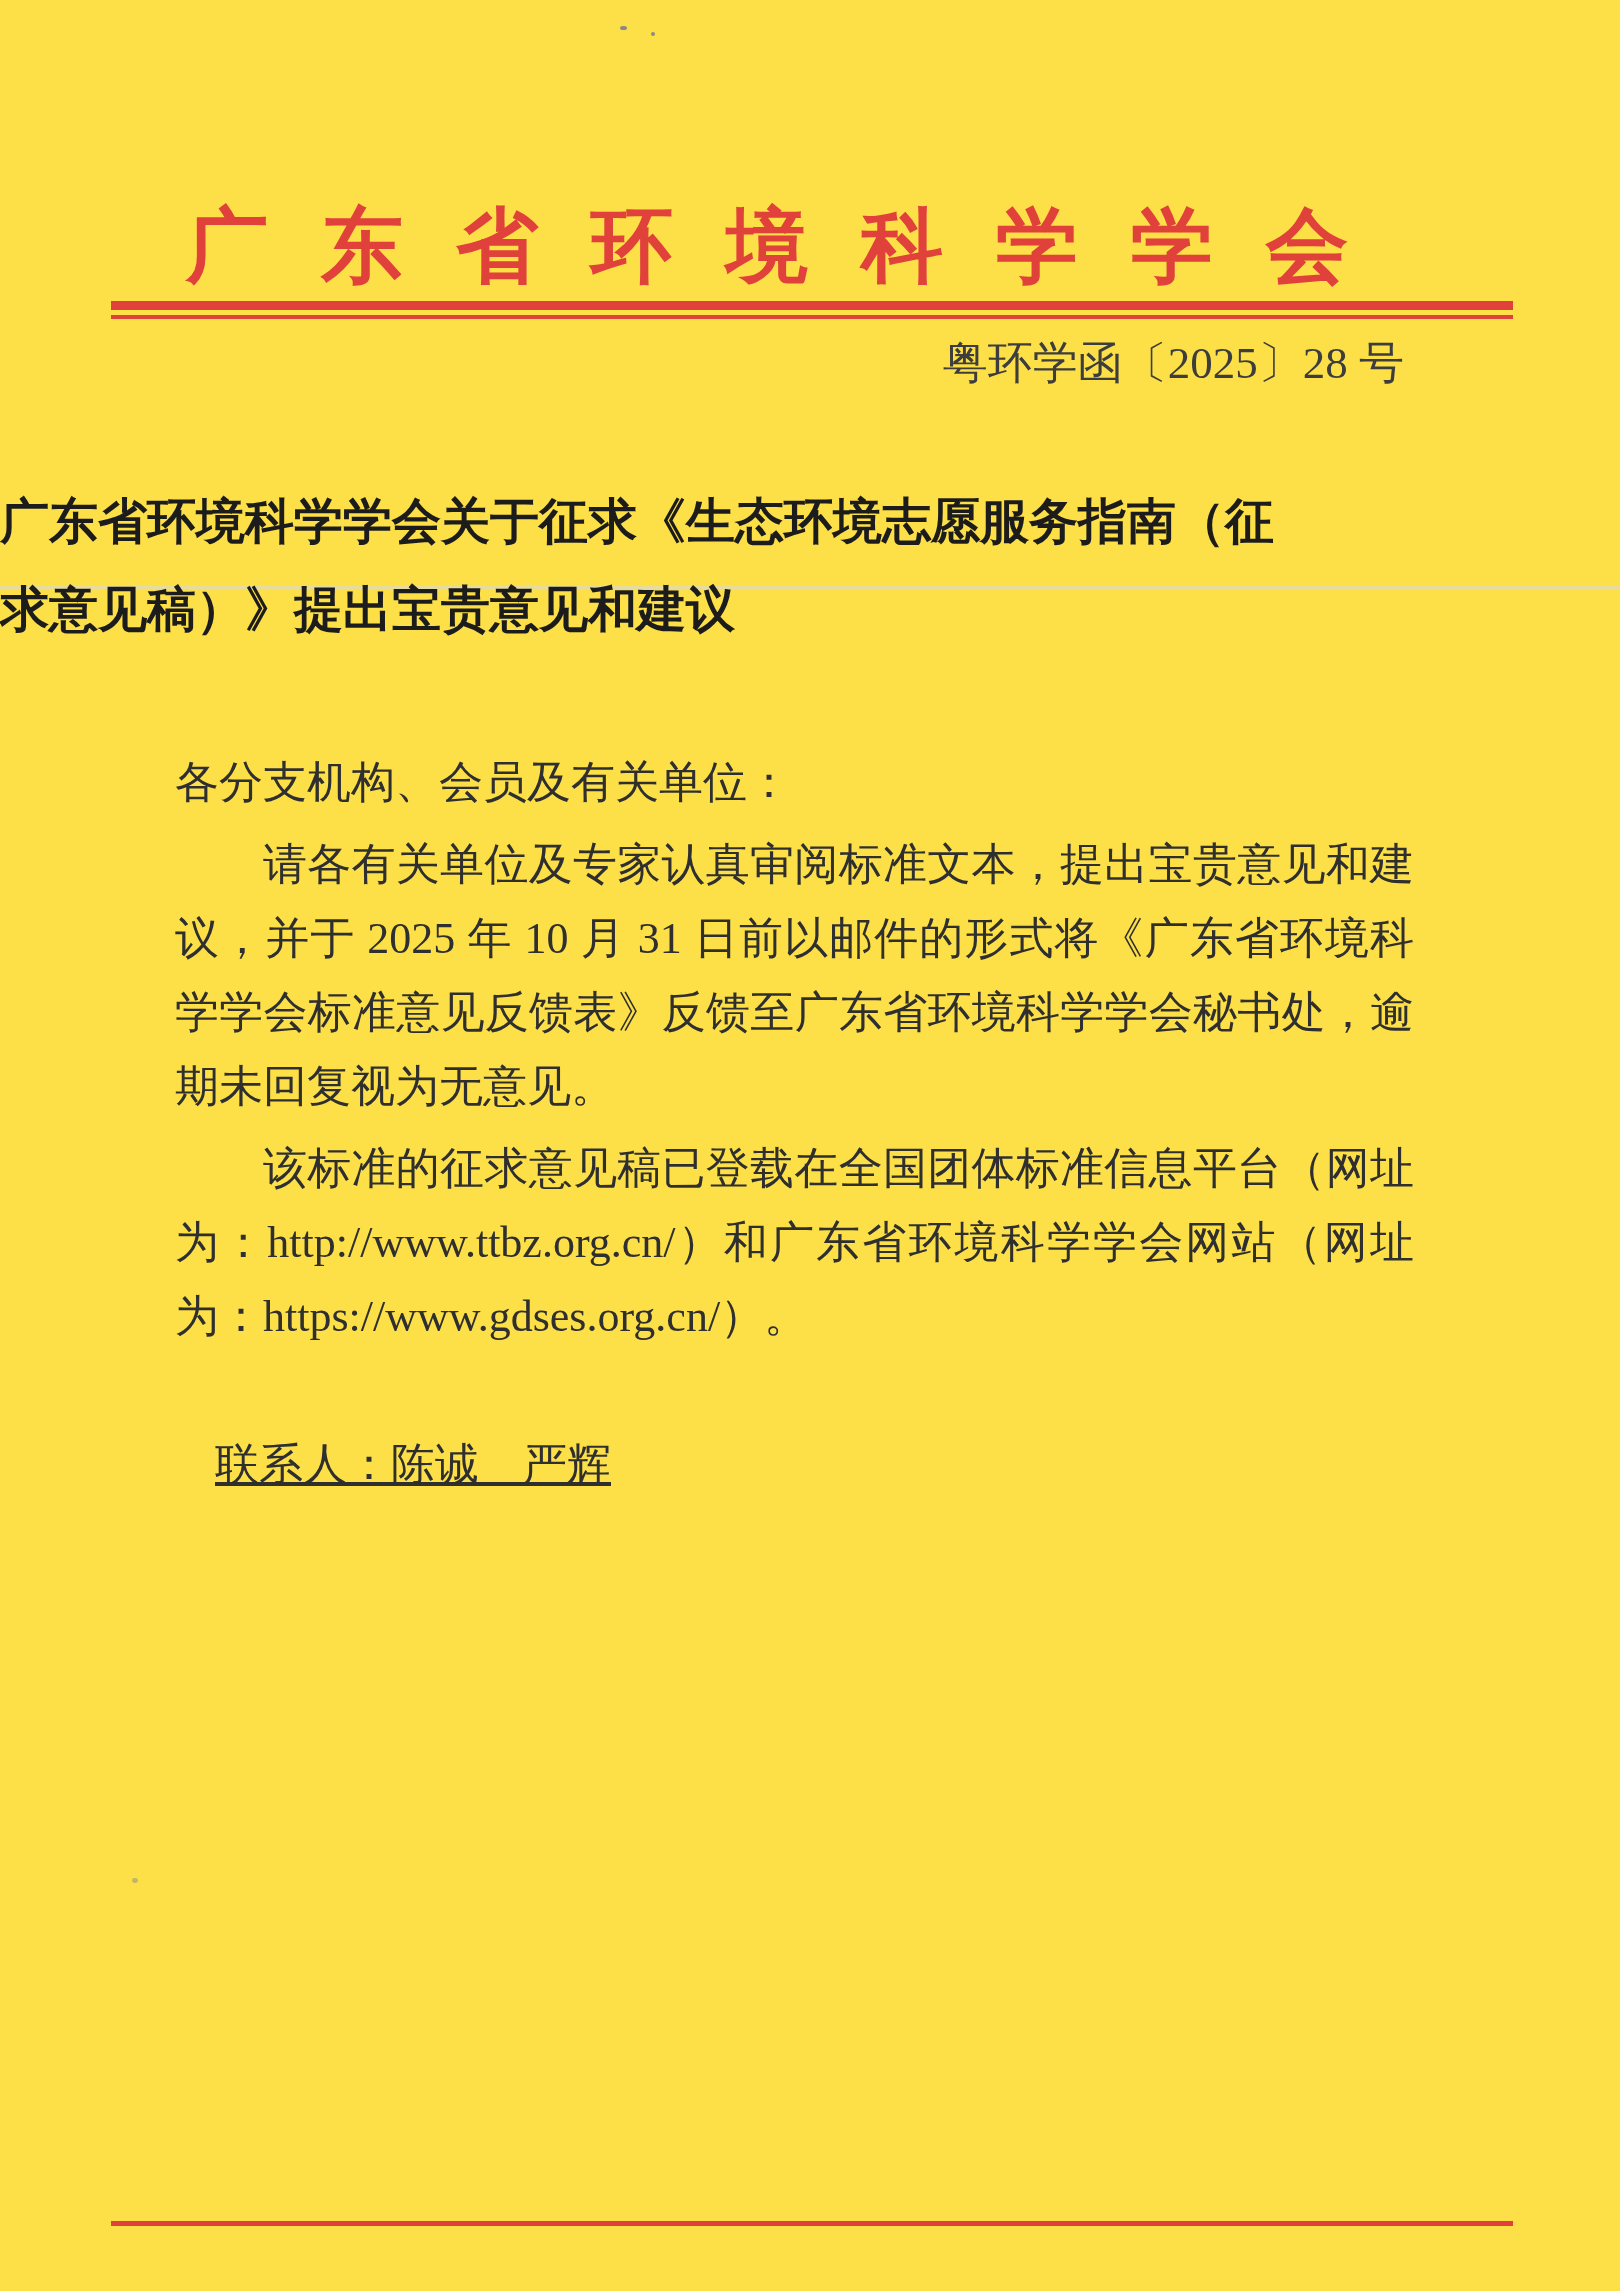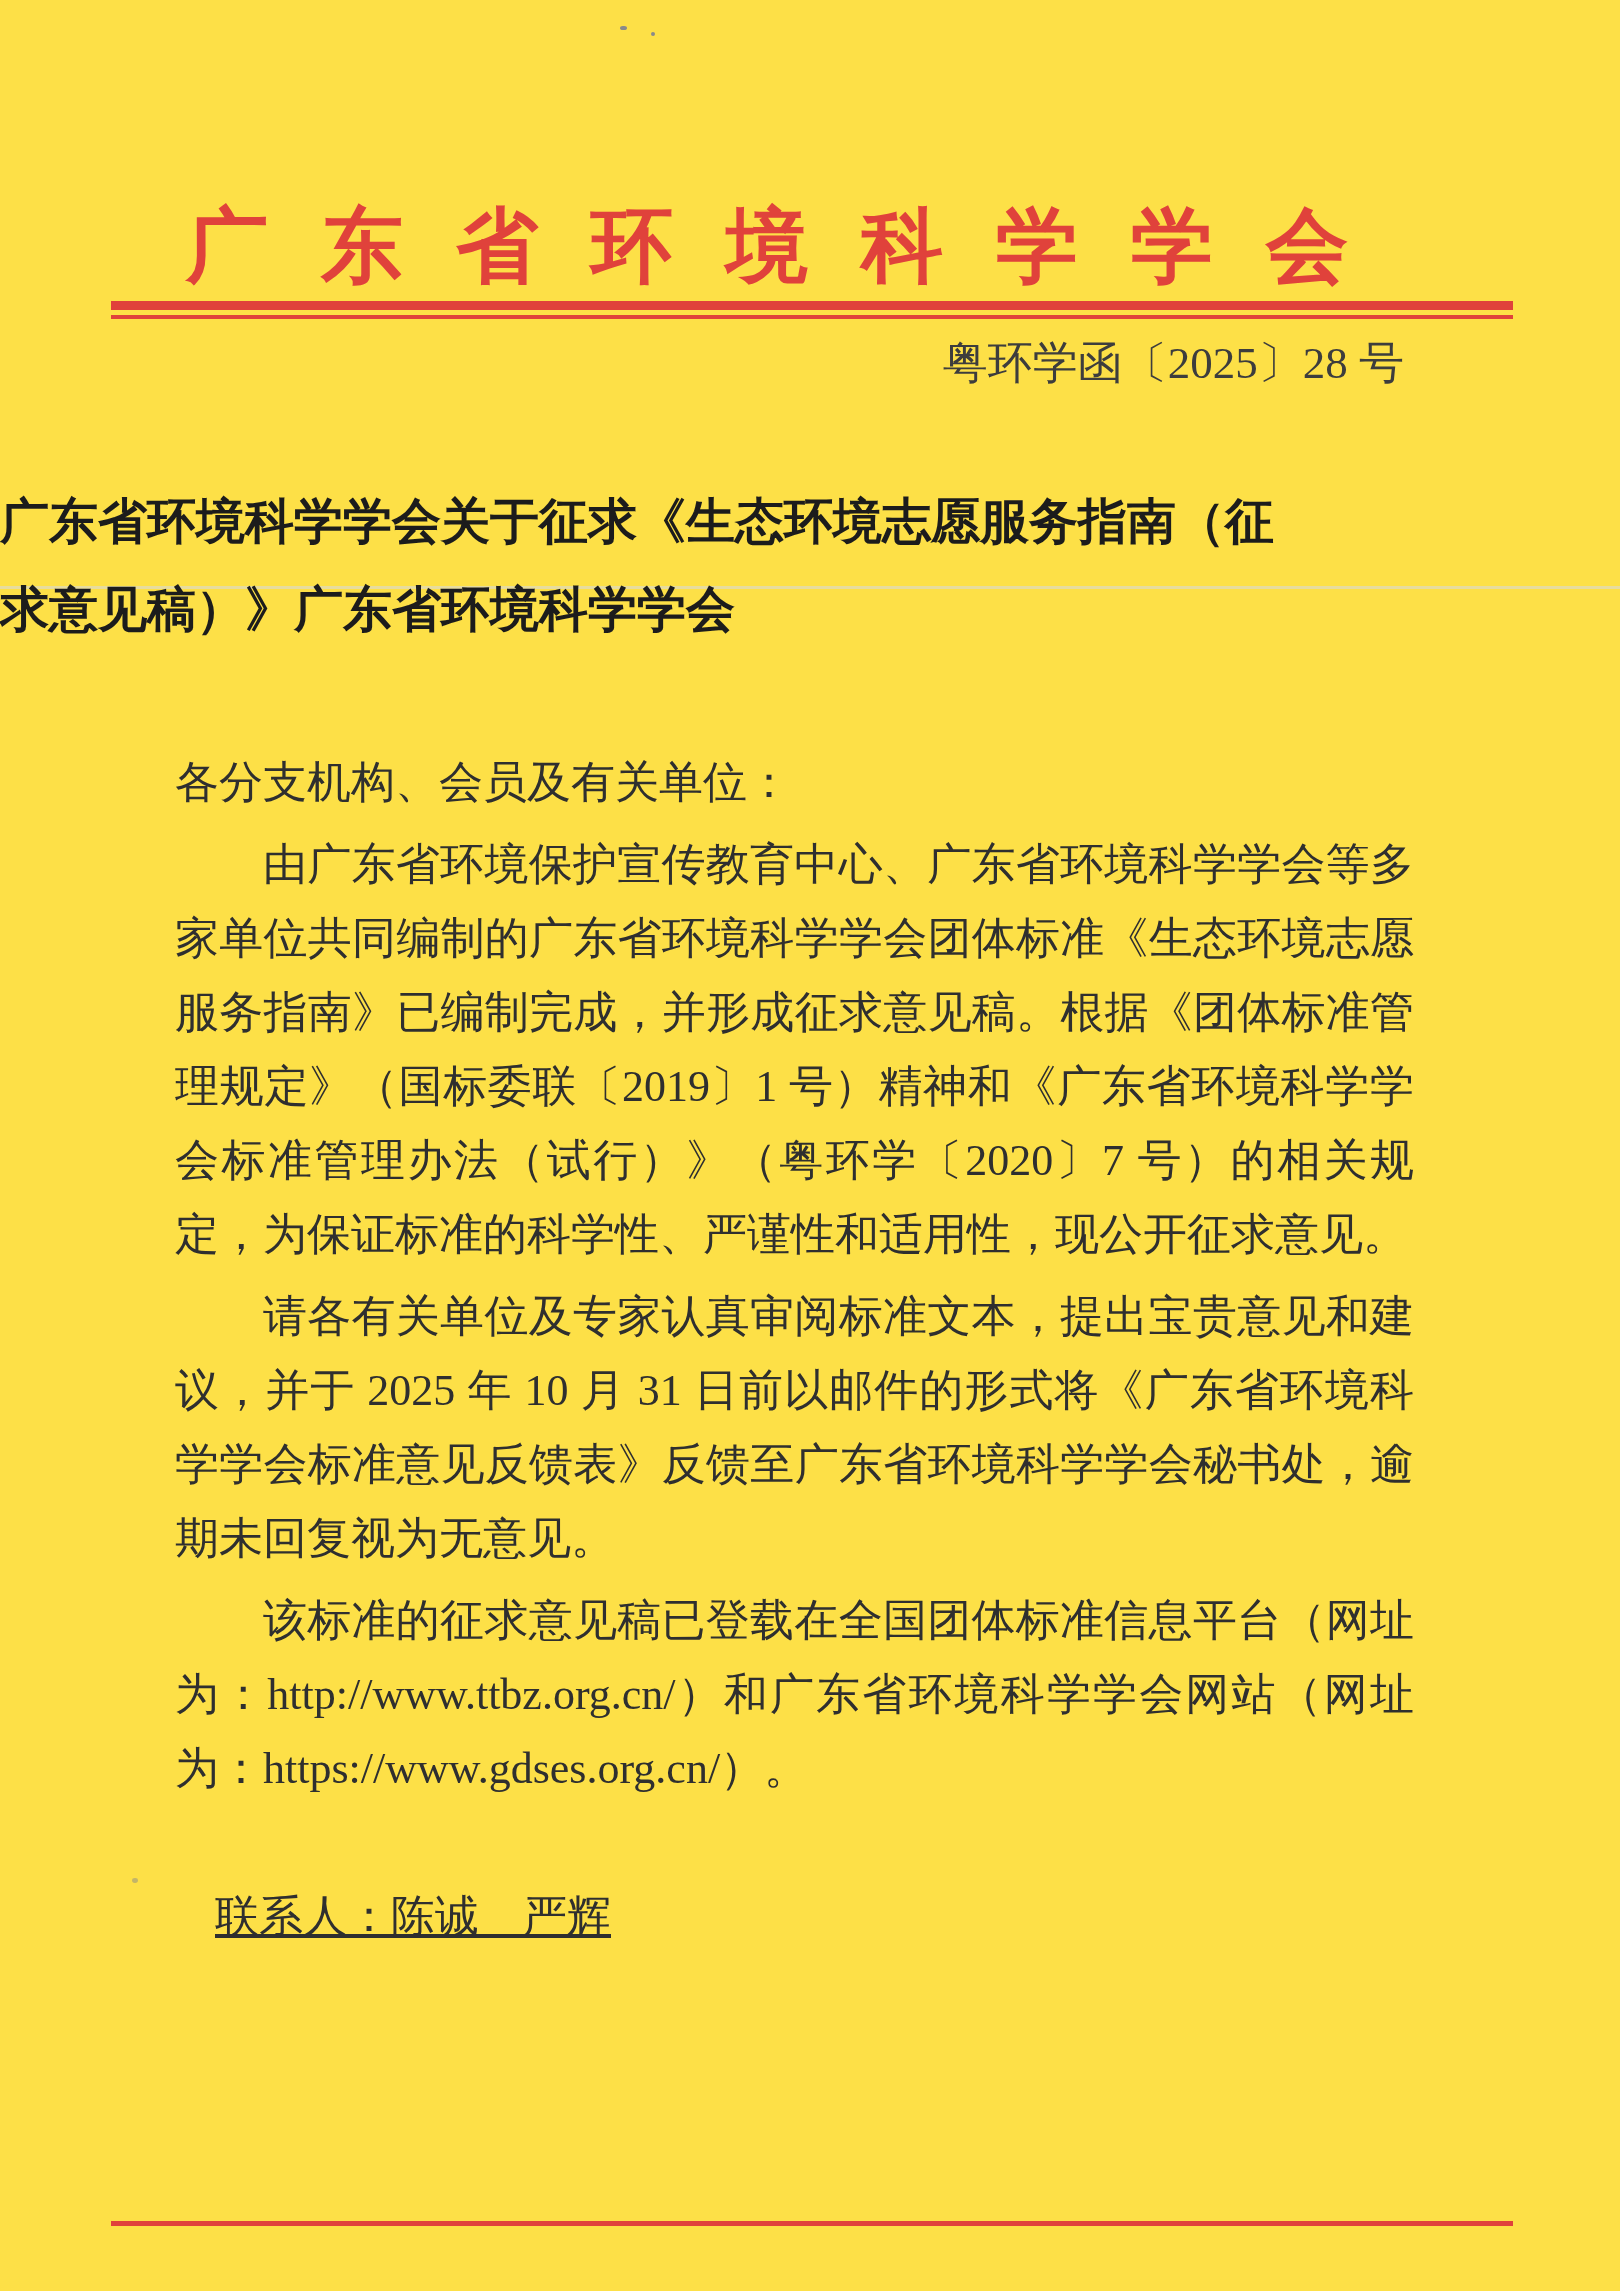--- a/index.html
+++ b/index.html
@@ -120,26 +120,25 @@
 
   <div class="ref-number">粤环学函〔2025〕28 号</div>
 
   <div class="scan-line"></div>
   <div class="scan-speck speck-1"></div>
   <div class="scan-speck speck-2"></div>
   <div class="scan-speck speck-3"></div>
 
   <div class="doc-title">
     <div>广东省环境科学学会关于征求《生态环境志愿服务指南（征</div>
-    <div>求意见稿）》广东省环境科学学会</div>
+    <div>求意见稿）》提出宝贵意见和建议</div>
   </div>
 
   <div class="body-text">
     <p class="salutation">各分支机构、会员及有关单位：</p>
-    <p>由广东省环境保护宣传教育中心、广东省环境科学学会等多家单位共同编制的广东省环境科学学会团体标准《生态环境志愿服务指南》已编制完成，并形成征求意见稿。根据《团体标准管理规定》（国标委联〔2019〕1 号）精神和《广东省环境科学学会标准管理办法（试行）》（粤环学〔2020〕7 号）的相关规定，为保证标准的科学性、严谨性和适用性，现公开征求意见。</p>
     <p>请各有关单位及专家认真审阅标准文本，提出宝贵意见和建议，并于 2025 年 10 月 31 日前以邮件的形式将《广东省环境科学学会标准意见反馈表》反馈至广东省环境科学学会秘书处，逾期未回复视为无意见。</p>
     <p>该标准的征求意见稿已登载在全国团体标准信息平台（网址为：http://www.ttbz.org.cn/）和广东省环境科学学会网站（网址为：https://www.gdses.org.cn/）。</p>
 
     <div class="contacts">
       <div class="contact-line">联系人：陈诚　严辉</div>
     </div>
   </div>
 
   <div class="rule rule-bottom"></div>
 

